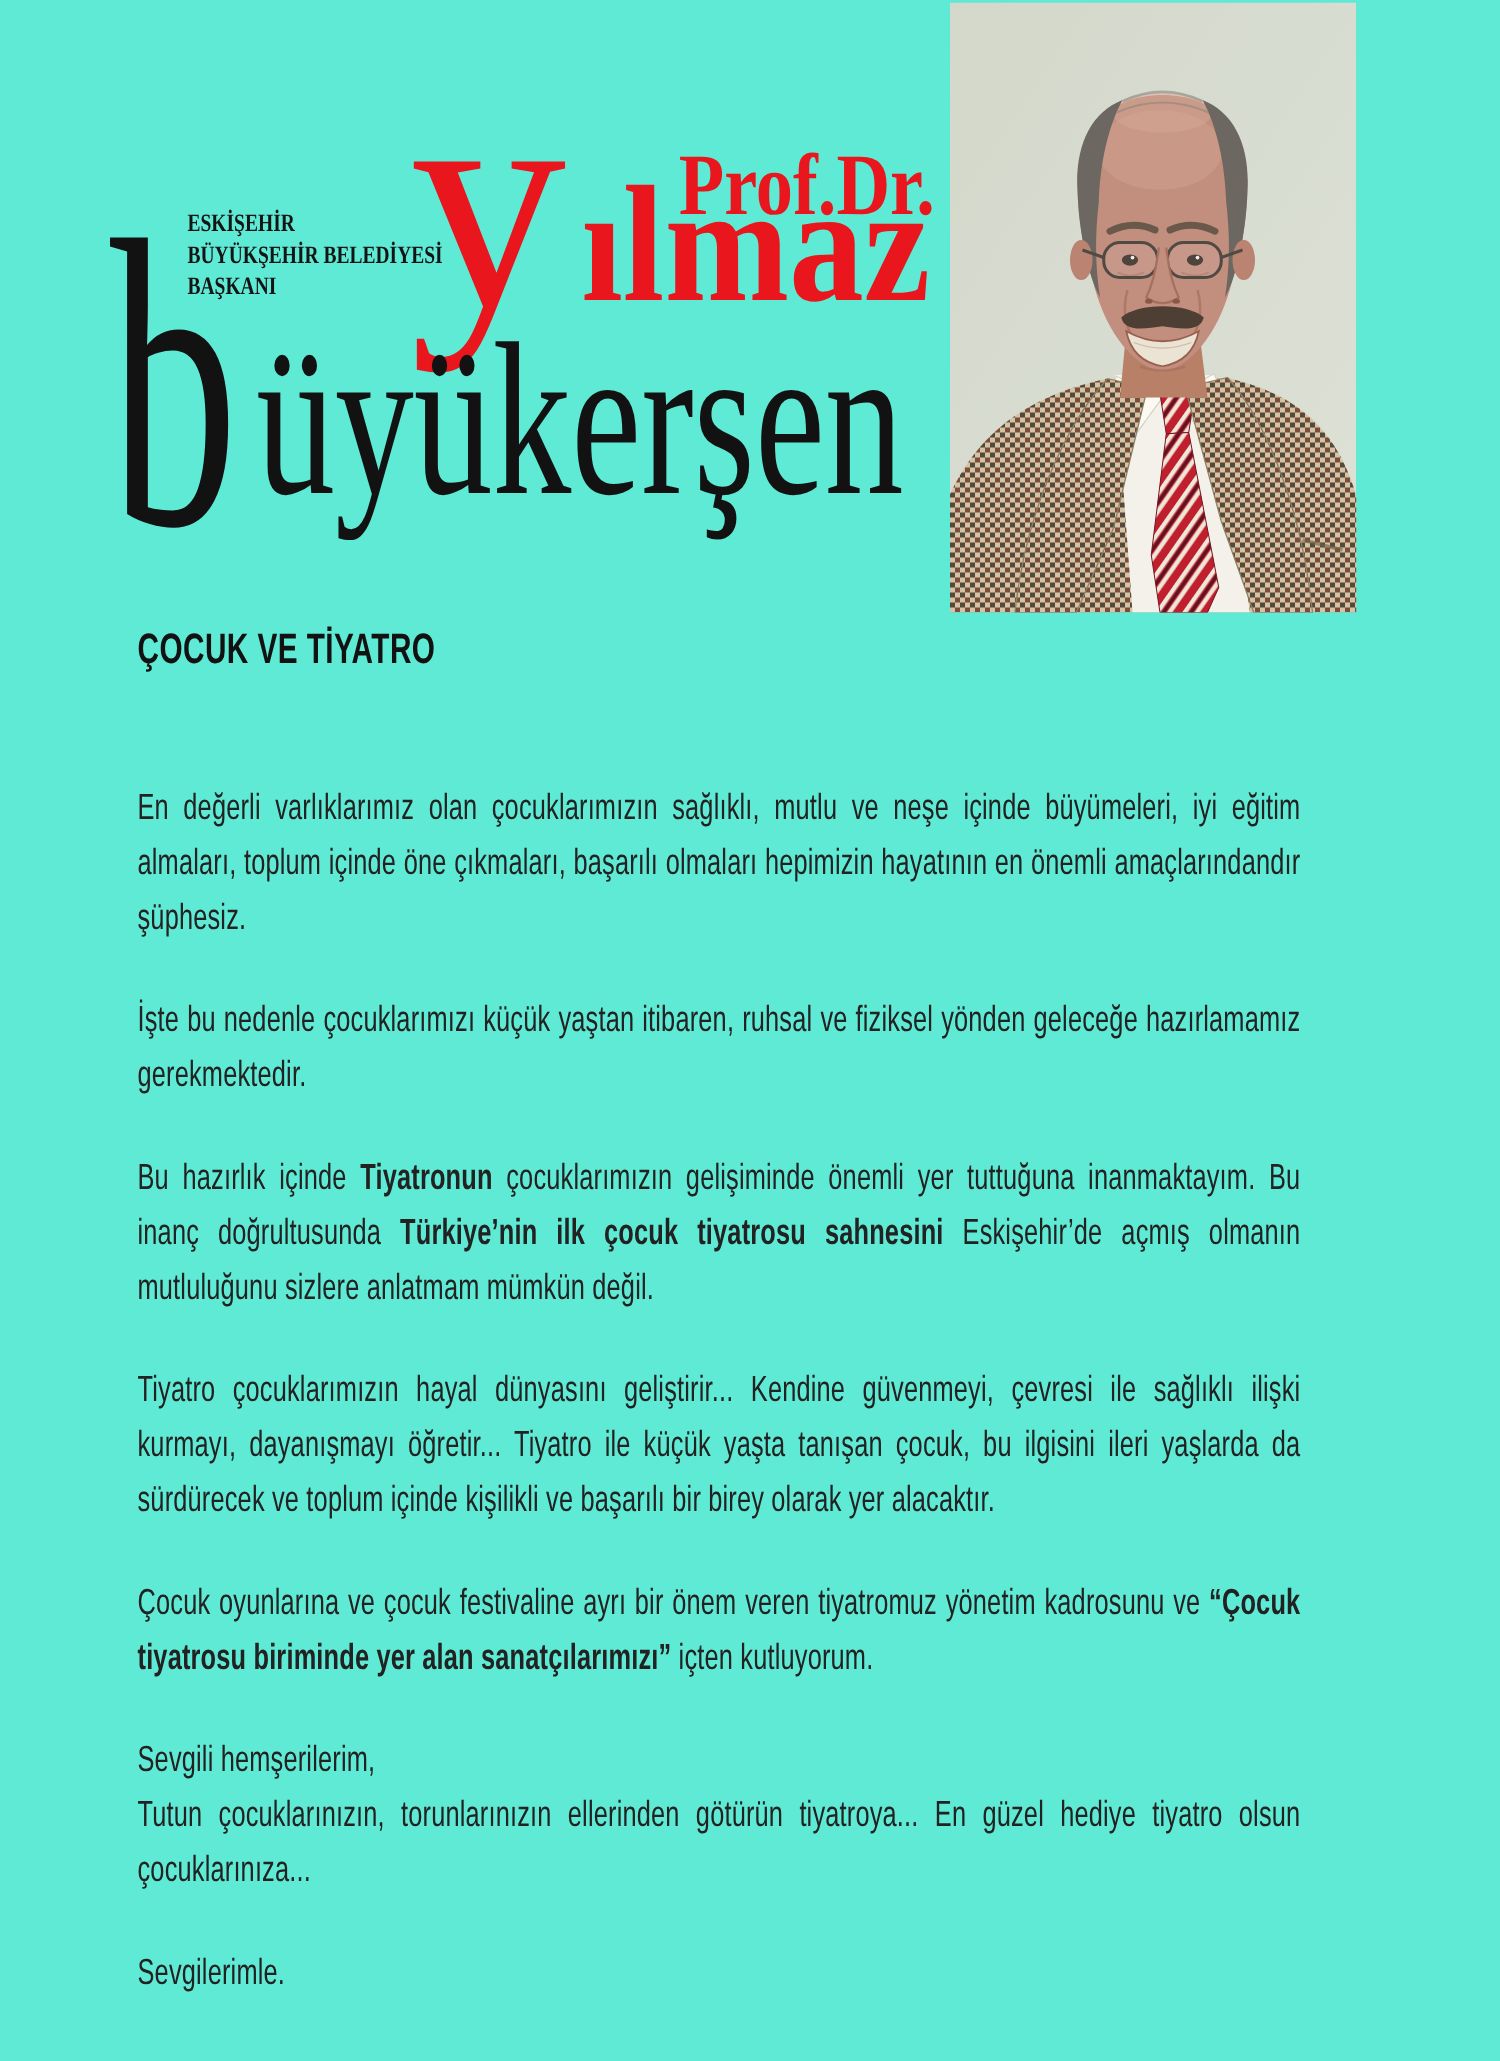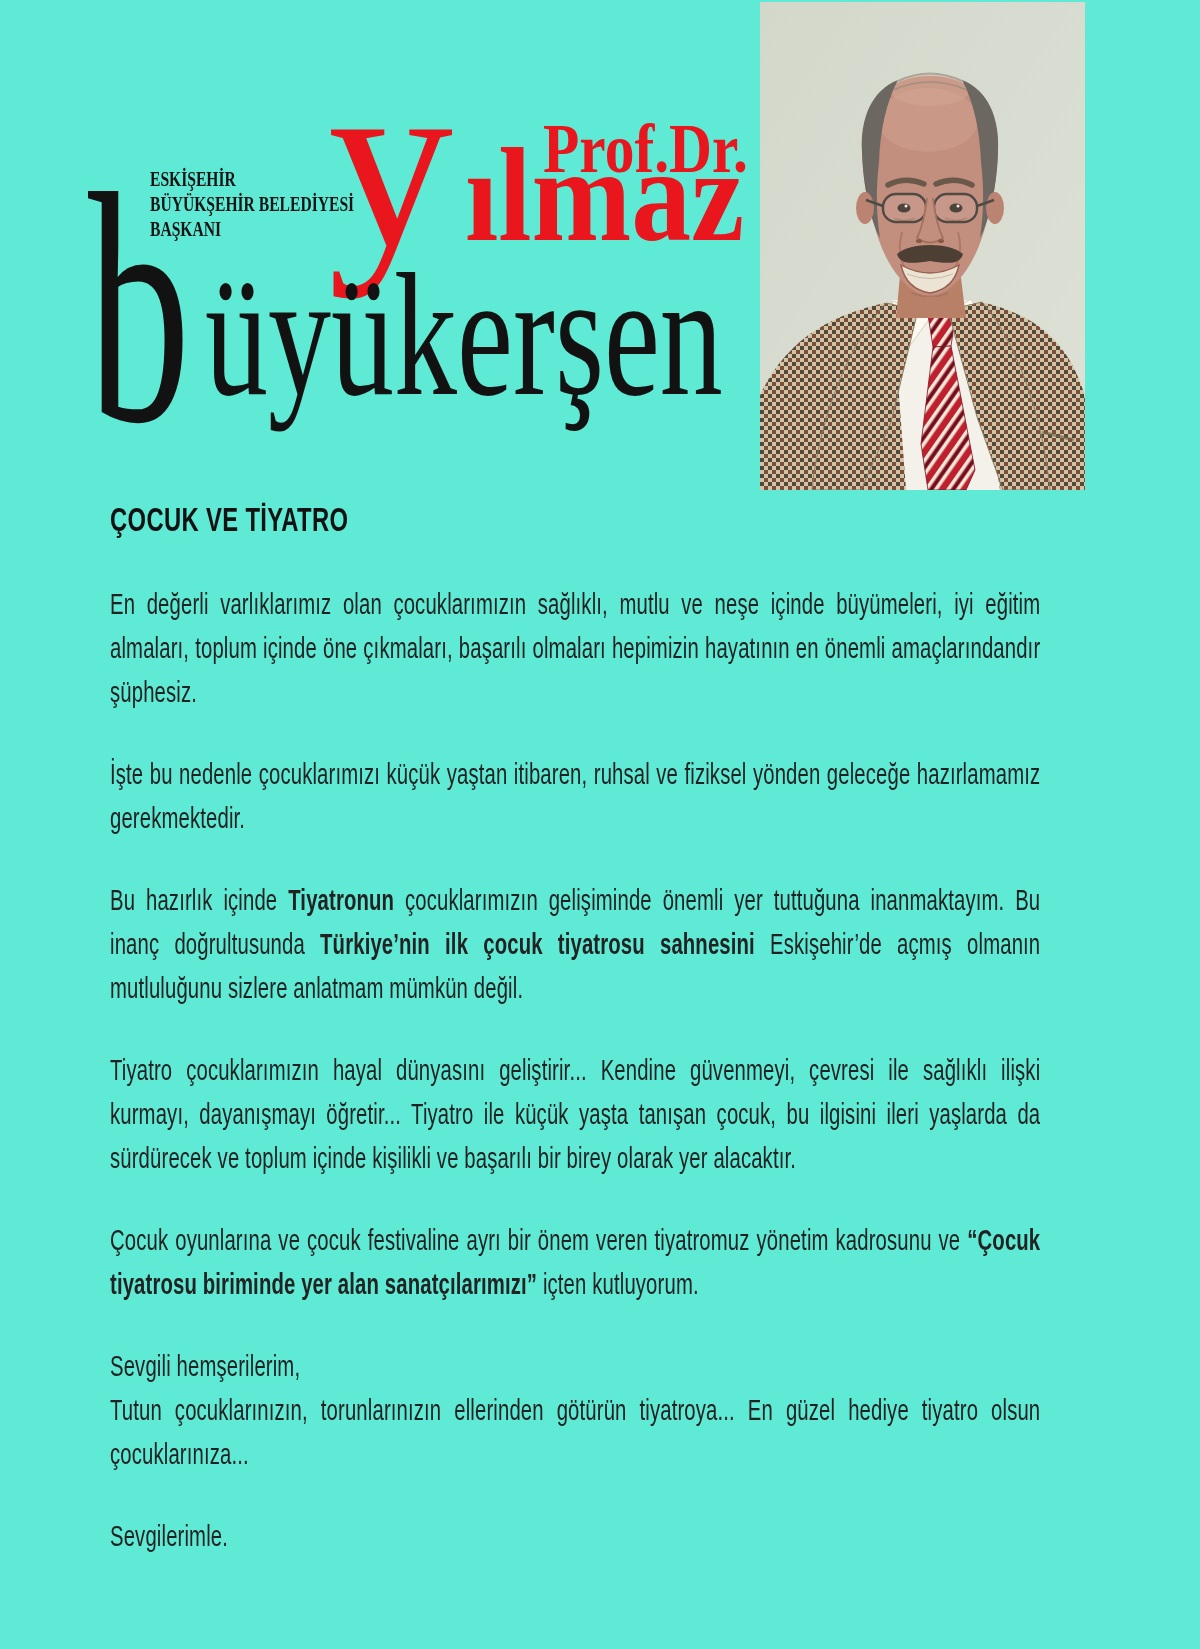--- a/index.html
+++ b/index.html
@@ -45,21 +45,21 @@
     position:absolute;left:760px;top:2px;width:325px;height:488px;margin:0;
   }
   .portrait svg{display:block;width:100%;height:100%;}
   
   .article{position:absolute;left:110px;top:488px;width:930px;}
   .article h1{
     margin:14px 0 0 0;display:inline-block;
     font-size:34px;line-height:1;font-weight:700;letter-spacing:.5px;
     color:#121212;transform:scaleX(0.70);transform-origin:0 0;white-space:nowrap;
   }
-  .article .body{margin-top:46px;}
+  .article .body{margin-top:88px;}
   .article p{
     width:1329px;
     transform:scaleX(0.70);transform-origin:0 0;
     margin:0 0 38px 0;
     font-size:29px;line-height:44px;
     text-align:justify;
     color:#222222;
     letter-spacing:.2px;
   }
   .article p:last-child{text-align:left;}

